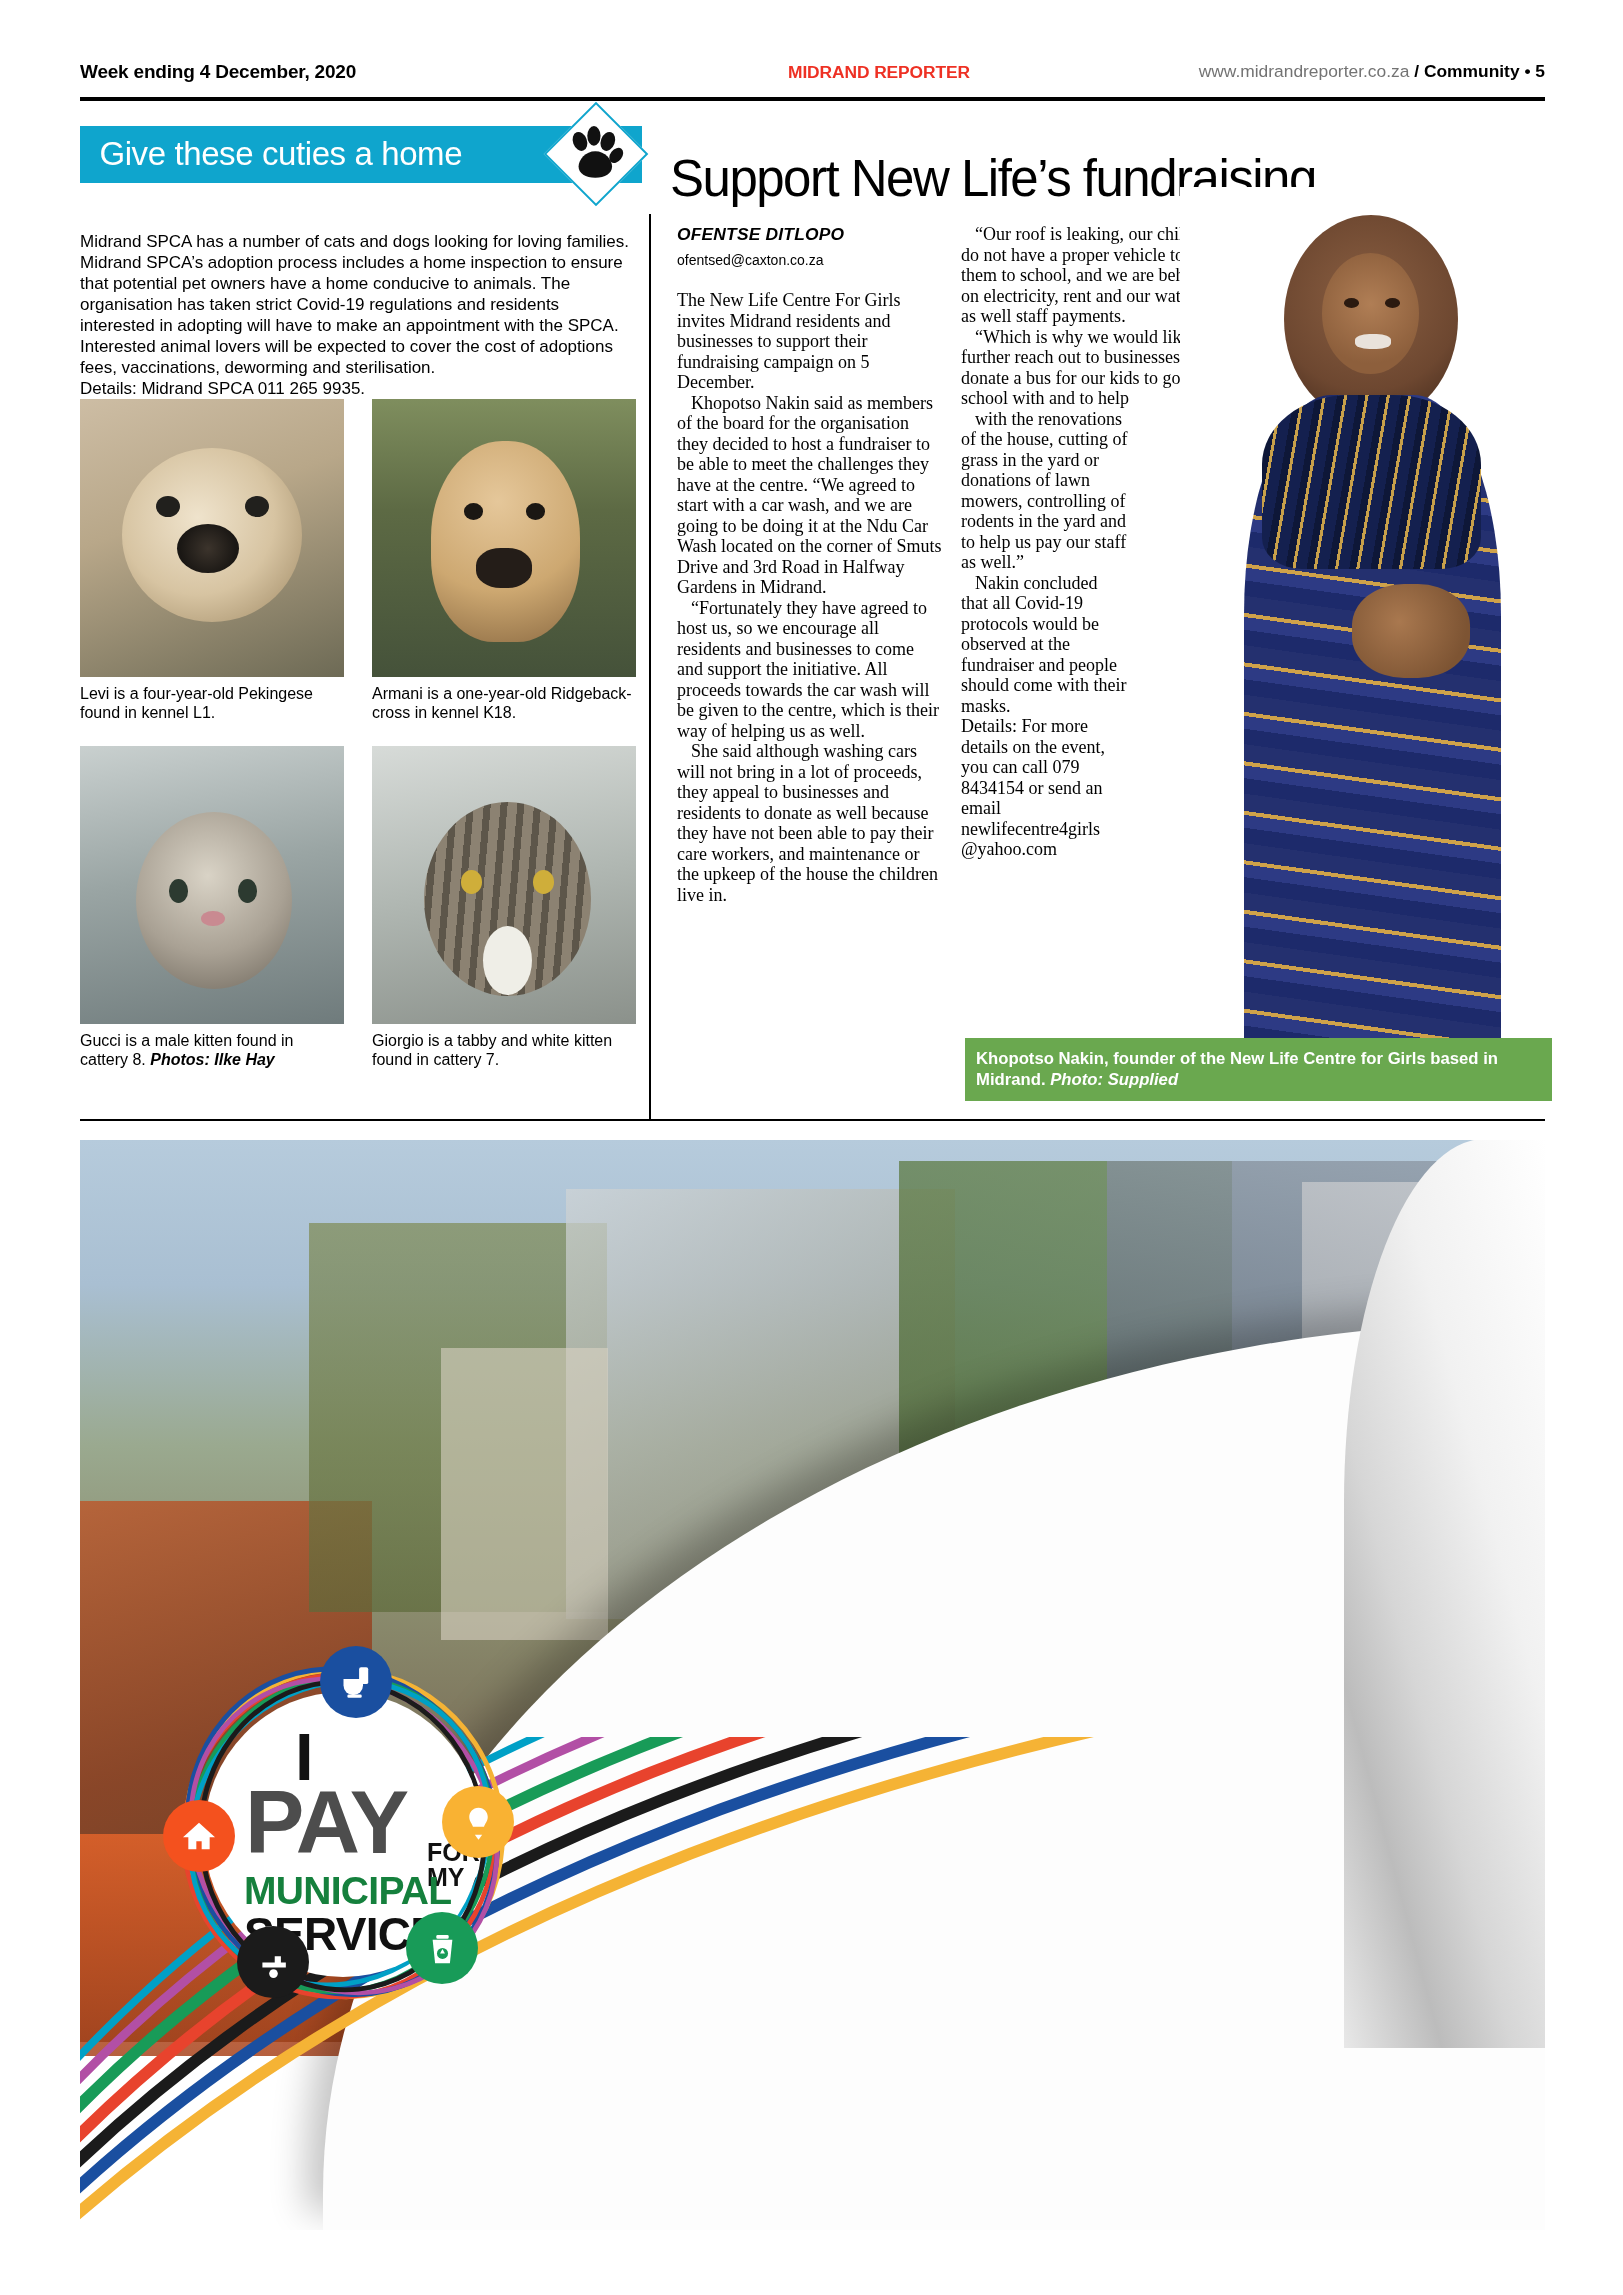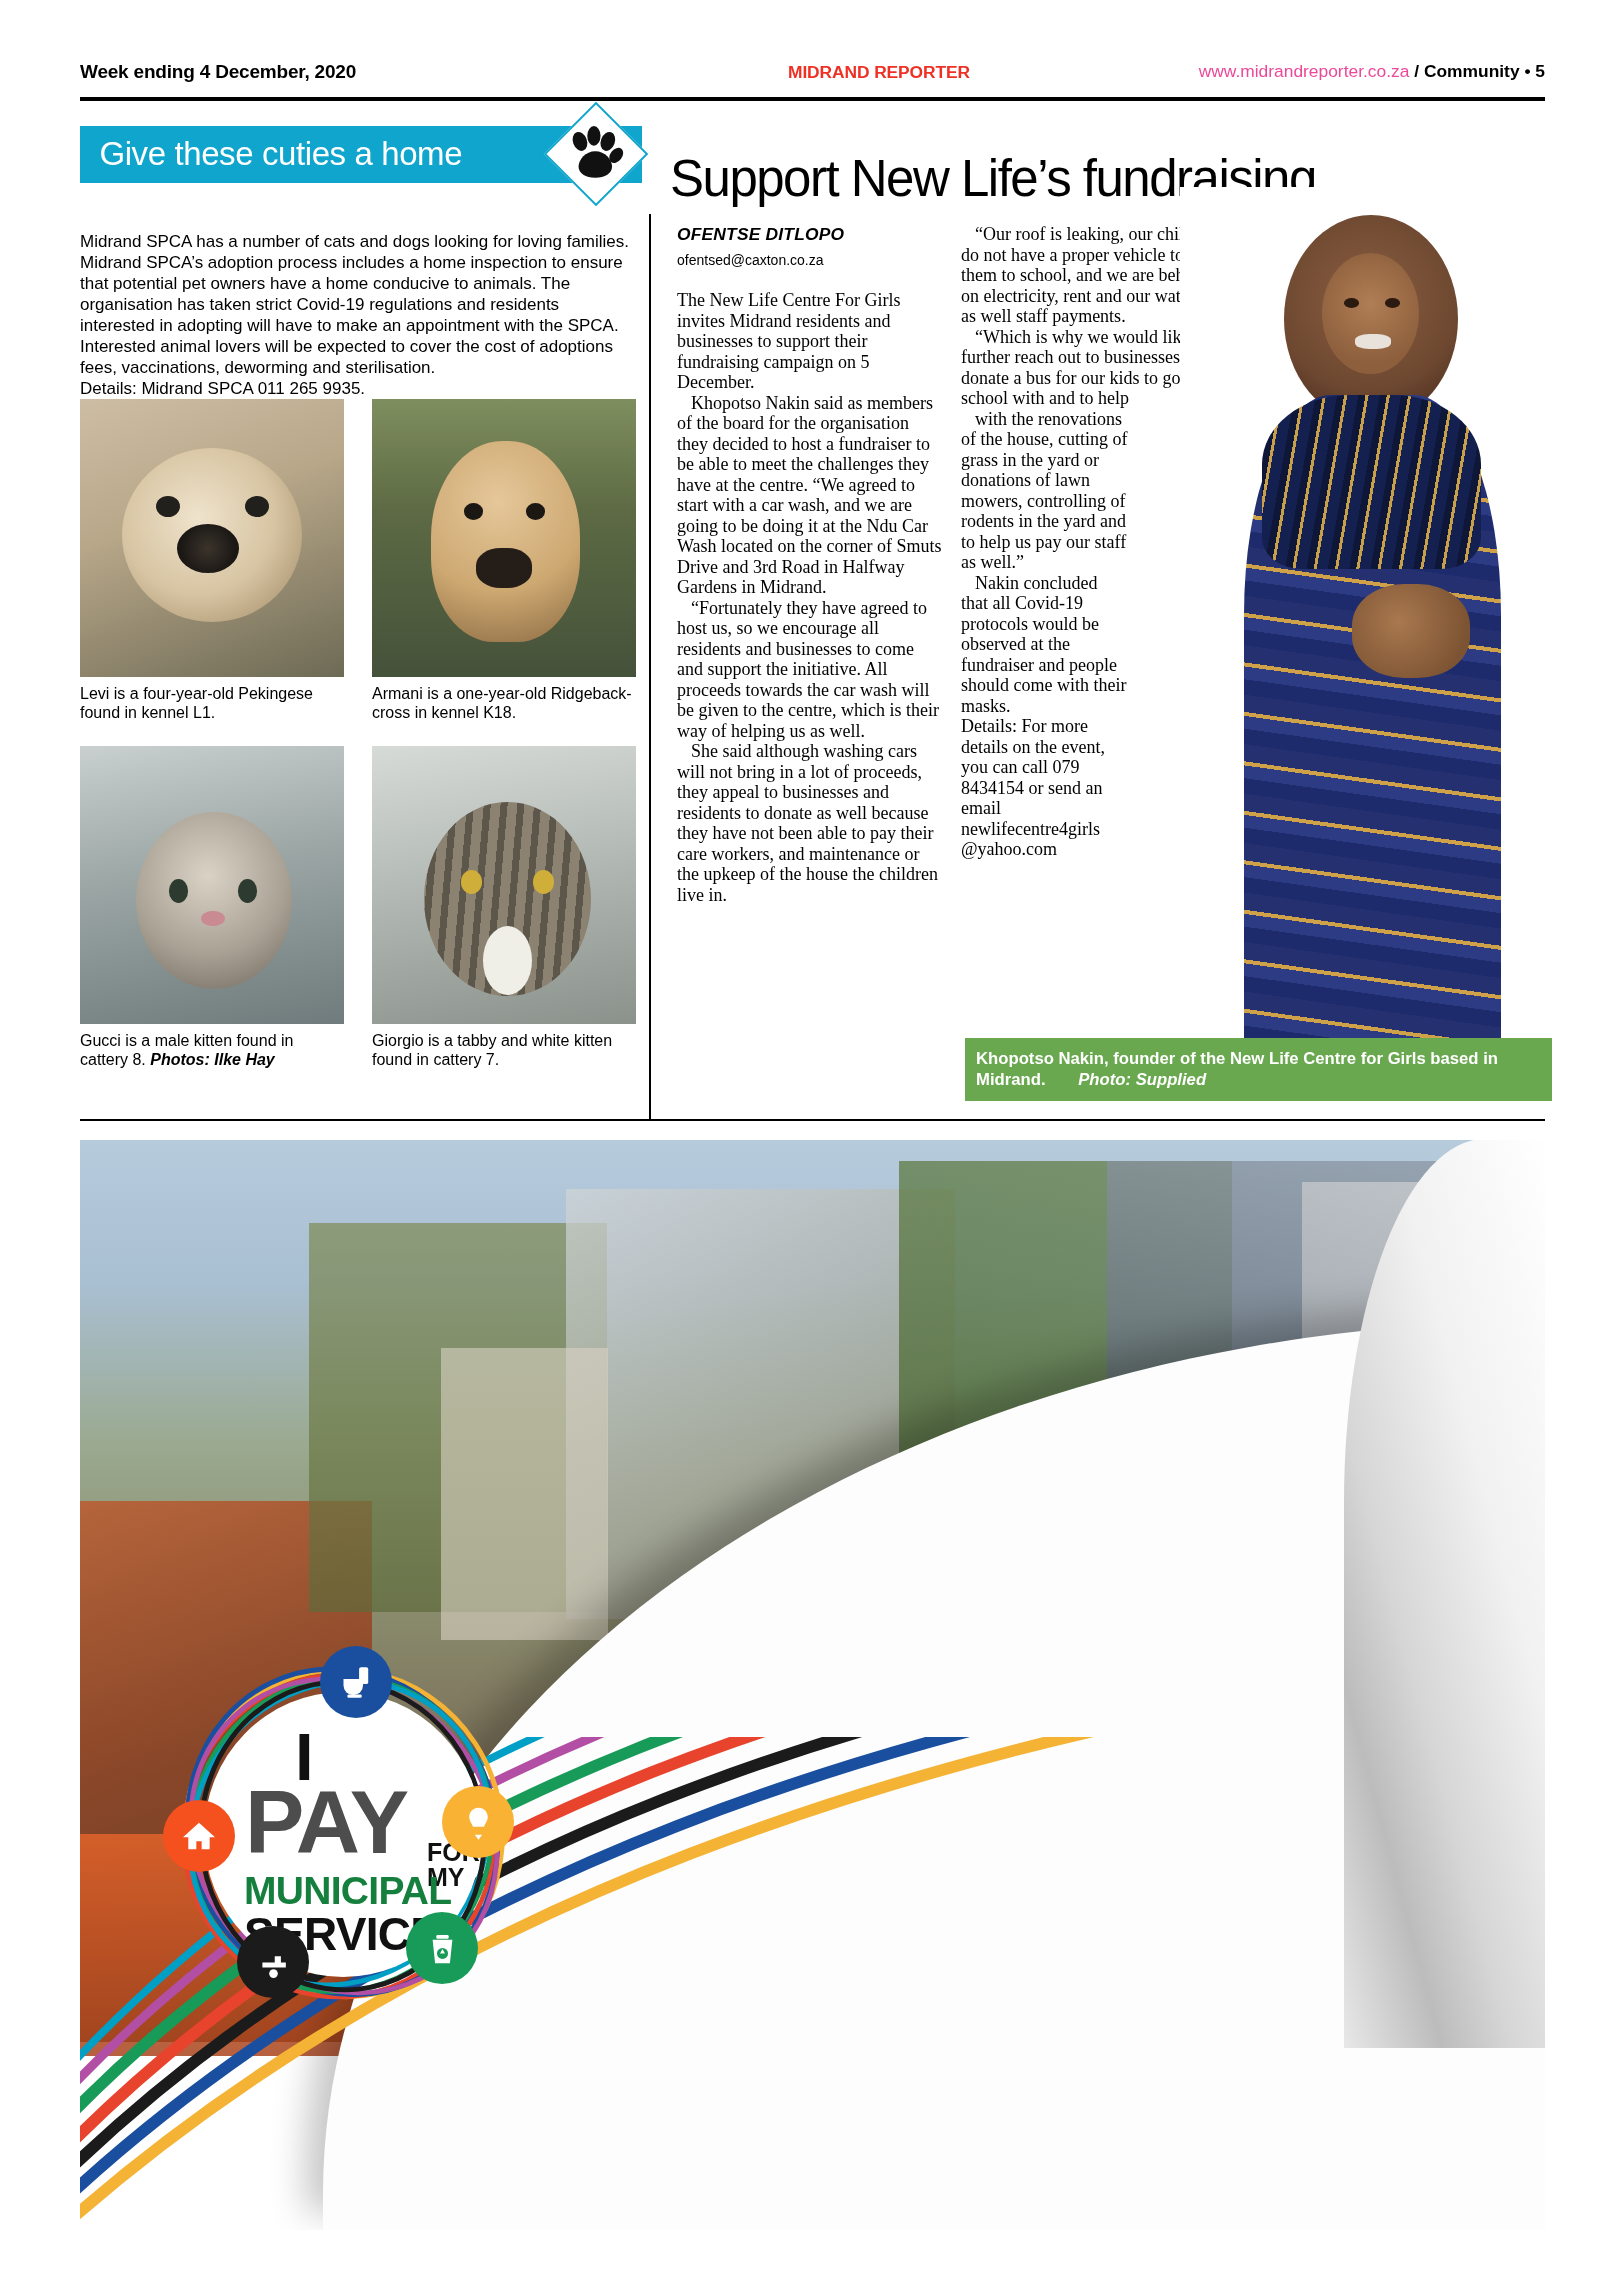--- a/index.html
+++ b/index.html
@@ -5,21 +5,21 @@
   html,body{margin:0;padding:0;background:#ffffff;}
   body{width:1624px;height:2295px;position:relative;font-family:"Liberation Sans",sans-serif;overflow:hidden;}
 
   .page{position:absolute;inset:0;background:#fff;}
 
   
   .masthead{position:absolute;left:80px;top:61px;width:1465px;height:33px;}
   .mast-date{position:absolute;left:0;top:0;font-weight:bold;font-size:19px;color:#000;letter-spacing:-0.2px;}
   .mast-title{position:absolute;left:708px;top:1.4px;font-weight:bold;font-size:17.4px;color:#ee3124;letter-spacing:-0.1px;}
   .mast-right{position:absolute;right:0;top:0;font-size:17.4px;color:#000;white-space:nowrap;}
-  .mast-url{color:#ec4899;font-weight:normal;}
+  .mast-url{color:#737373;font-weight:normal;}
   .mast-sec{color:#000;font-weight:bold;}
   .mast-rule{position:absolute;left:80px;top:97px;width:1465px;height:3.5px;background:#000;}
 
   
   .banner{position:absolute;left:80px;top:126px;width:562px;height:57px;background:#0fa5cd;}
   .banner-text{position:absolute;left:19.4px;top:50%;transform:translateY(-52%);color:#fff;font-size:33px;font-weight:400;letter-spacing:-0.4px;white-space:nowrap;}
   .paw-diamond{position:absolute;left:559px;top:117px;width:74px;height:74px;background:#fff;transform:rotate(45deg);border:2.1px solid #0fa5cd;box-sizing:border-box;}
   .paw-wrap{position:absolute;left:566px;top:126px;width:60px;height:56px;}
 
   
@@ -57,21 +57,21 @@
   .col-right{position:absolute;left:961px;top:224px;width:267px;font-family:"Liberation Serif",serif;font-size:18px;line-height:20.5px;color:#000;}
   .col-right p{margin:0;text-indent:14px;}
   .col-right .narrow{width:167px;}
 
   
   .portrait{position:absolute;left:1180px;top:187px;width:371px;height:854px;overflow:hidden;}
   .portrait .ph{width:371px;height:854px;}
 
   
   .greencap{position:absolute;left:965px;top:1038px;width:587px;background:#6aa84f;color:#fff;font-size:16.7px;font-weight:bold;line-height:21px;padding:9.7px 11px 11px 11px;box-sizing:border-box;}
-  .greencap i{font-style:italic;margin-left:28px;}
+  .greencap i{font-style:italic;}
 
   .art-rule{position:absolute;left:80px;top:1119px;width:1465px;height:2.1px;background:#000;}
 
   
   .advert{position:absolute;left:80px;top:1140px;width:1465px;height:1090px;background:#fff;overflow:hidden;}
   .ad-photo{position:absolute;left:0;top:0;width:1465px;height:902px;
     background:
       linear-gradient(180deg,#b6cbdc 0%,#a9bfd2 16%,#9aa98f 34%,#8a8b6d 52%,#7a6f58 70%,#6a5b48 100%);
   }
   .ad-photo .patch{position:absolute;opacity:.85;}

